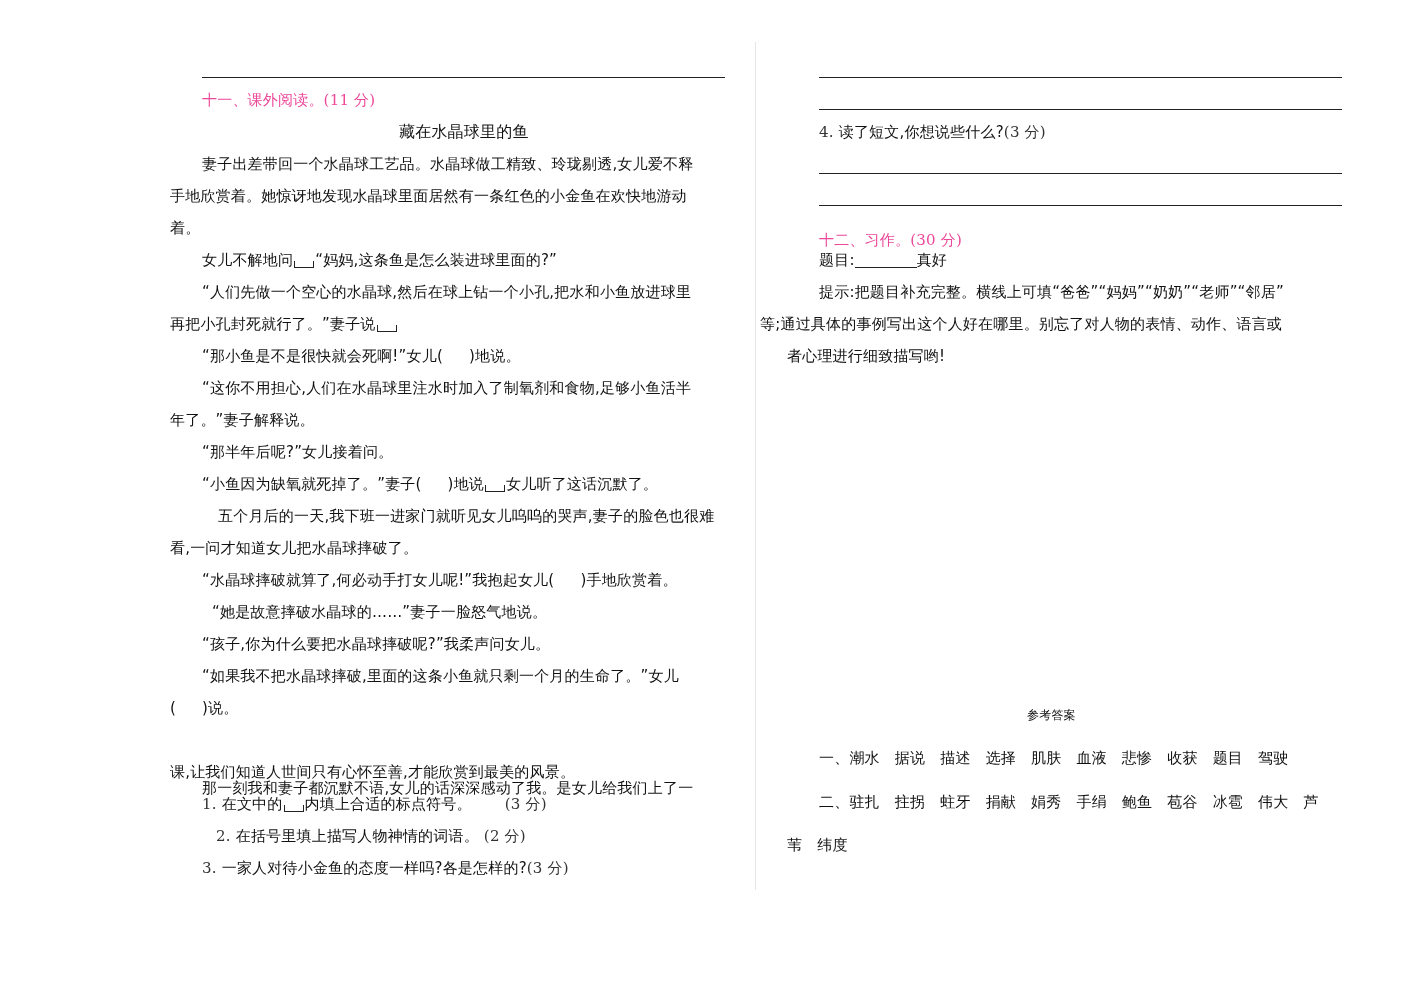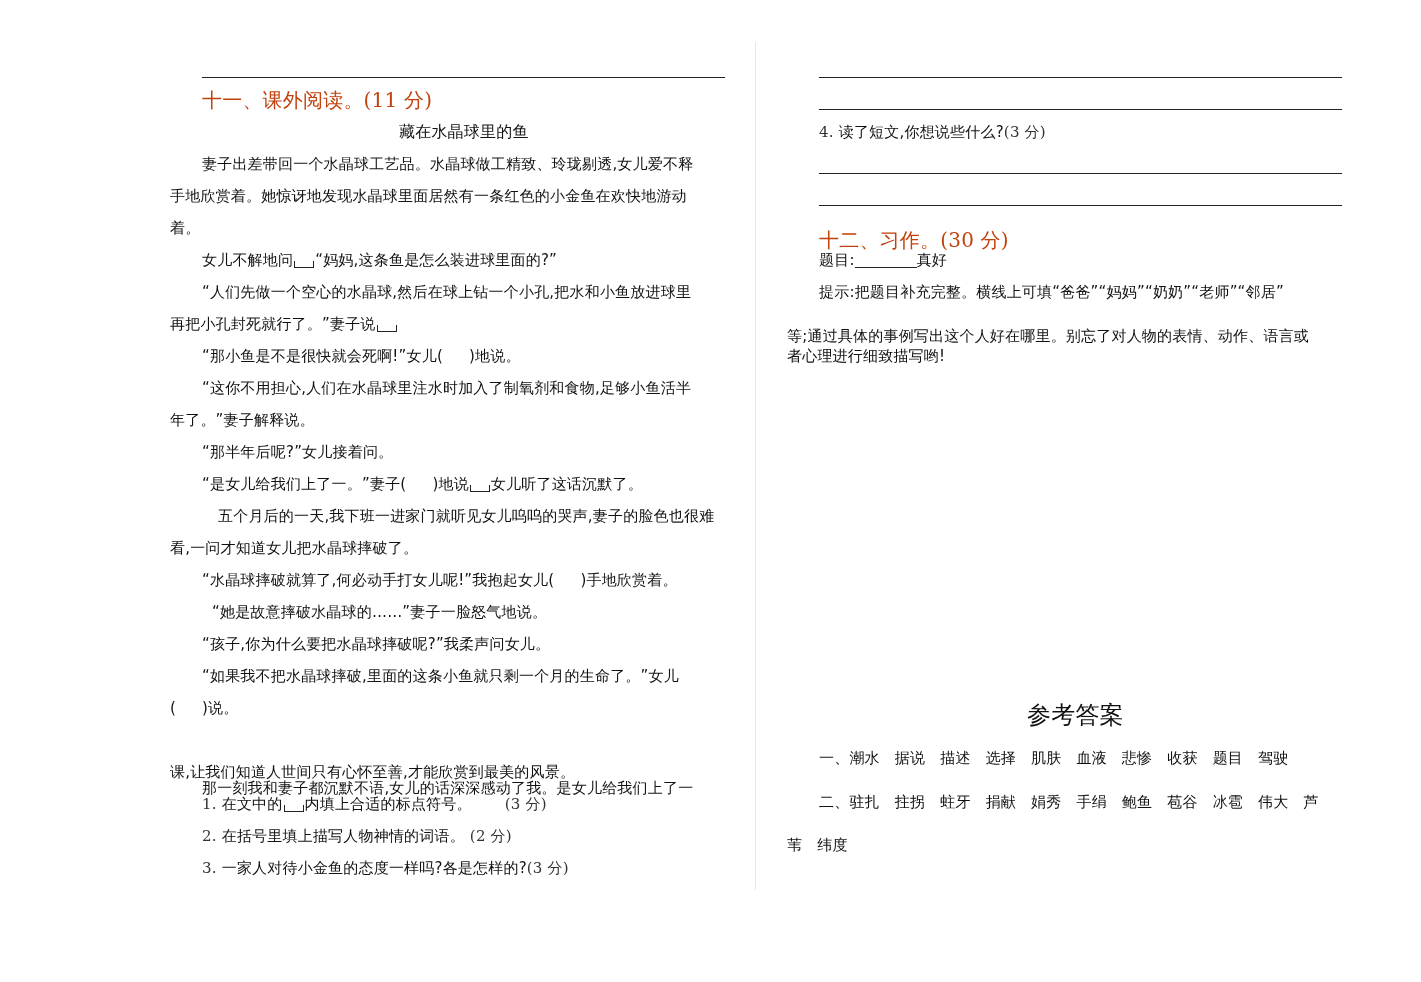--- a/index.html
+++ b/index.html
@@ -8,33 +8,33 @@
       font-family: "DejaVu Sans", "Liberation Sans", sans-serif;
       color: #111111;
     }
     .hr { position: absolute; height: 0; border-top: 1.3px solid #222; }
     .divider { position: absolute; left: 755px; top: 42px; width: 0; height: 848px; border-left: 1px solid #e6e6e6; }
     .line {
       position: absolute; font-size: 15px; line-height: 20px; white-space: nowrap;
       letter-spacing: 0.2px;
     }
     .red {
-      color: #c2410c; font-family: "DejaVu Serif", "Liberation Serif", serif; font-size: 20px;
+      color: #ec4899; font-family: "DejaVu Serif", "Liberation Serif", serif; font-size: 15px;
     }
     .title { font-size: 16px; }
     .blank-box {
       display: inline-block; width: 18px; height: 6px; border: 1px solid #222; border-top: none;
       vertical-align: -3px; margin: 0 1px;
     }
     .paren-gap { display: inline-block; width: 26px; }
     .under {
       display: inline-block; width: 62px; border-bottom: 1.3px solid #222; height: 16px; vertical-align: -3px;
     }
     .num { font-family: "DejaVu Serif", "Liberation Serif", serif; color: #333; }
-    .answer-title { font-size: 24px; }
+    .answer-title { font-size: 12px; }
     .ans-word { display: inline-block; margin-right: 15px; }
   </style>
 </head>
 <body>
 
 <div class="divider"></div>
 
 <div class="hr" style="left:202px; top:77px; width:523px;"></div>
 
 <div class="line red" style="left:202px; top:90px;">十一、课外阅读。(11 分)</div>
@@ -57,21 +57,21 @@
 
 <div class="line" style="left:202px; top:346px;">
   <span>“那小鱼是不是很快就会死啊!”女儿(</span><span class="paren-gap"></span><span>)地说。</span>
 </div>
 
 <div class="line" style="left:202px; top:378px;">“这你不用担心,人们在水晶球里注水时加入了制氧剂和食物,足够小鱼活半</div>
 <div class="line" style="left:170px; top:410px;">年了。”妻子解释说。</div>
 <div class="line" style="left:202px; top:442px;">“那半年后呢?”女儿接着问。</div>
 
 <div class="line" style="left:202px; top:474px;">
-  <span>“是女儿给我们上了一。”妻子(</span><span class="paren-gap"></span><span>)地说</span><span class="blank-box"></span><span>女儿听了这话沉默了。</span>
+  <span>“小鱼因为缺氧就死掉了。”妻子(</span><span class="paren-gap"></span><span>)地说</span><span class="blank-box"></span><span>女儿听了这话沉默了。</span>
 </div>
 
 <div class="line" style="left:218px; top:506px;">五个月后的一天,我下班一进家门就听见女儿呜呜的哭声,妻子的脸色也很难</div>
 <div class="line" style="left:170px; top:538px;">看,一问才知道女儿把水晶球摔破了。</div>
 
 <div class="line" style="left:202px; top:570px;">
   <span>“水晶球摔破就算了,何必动手打女儿呢!”我抱起女儿(</span><span class="paren-gap"></span><span>)手地欣赏着。</span>
 </div>
 
 <div class="line" style="left:212px; top:602px;">“她是故意摔破水晶球的……”妻子一脸怒气地说。</div>
@@ -84,21 +84,21 @@
 
 <div class="line" style="left:202px; top:730px;margin-top:48px;">那一刻我和妻子都沉默不语,女儿的话深深感动了我。是女儿给我们上了一</div>
 <div class="line" style="left:170px; top:762px;">课,让我们知道人世间只有心怀至善,才能欣赏到最美的风景。</div>
 
 <div class="line" style="left:202px; top:794px;">
   <span class="num">1.</span>
   <span>在文中的</span><span class="blank-box"></span><span>内填上合适的标点符号。</span>
   <span class="num" style="margin-left:28px;">(3 分)</span>
 </div>
 
-<div class="line" style="left:202px; top:826px;">
+<div class="line" style="left:216px; top:826px;">
   <span class="num">2.</span>
   <span>在括号里填上描写人物神情的词语。</span>
   <span class="num">(2 分)</span>
 </div>
 
 <div class="line" style="left:202px; top:858px;">
   <span class="num">3.</span>
   <span>一家人对待小金鱼的态度一样吗?各是怎样的?</span><span class="num">(3 分)</span>
 </div>
 
@@ -113,21 +113,21 @@
 <div class="hr" style="left:819px; top:173px; width:523px;"></div>
 <div class="hr" style="left:819px; top:205px; width:523px;"></div>
 
 <div class="line red" style="left:819px; top:218px;margin-top:12px;">十二、习作。(30 分)</div>
 
 <div class="line" style="left:819px; top:250px;">
   <span>题目:</span><span class="under"></span><span>真好</span>
 </div>
 
 <div class="line" style="left:819px; top:282px;">提示:把题目补充完整。横线上可填“爸爸”“妈妈”“奶奶”“老师”“邻居”</div>
-<div class="line" style="left:787px; top:314px;margin-top:12px;">等;通过具体的事例写出这个人好在哪里。别忘了对人物的表情、动作、语言或</div>
+<div class="line" style="left:760px; top:314px;">等;通过具体的事例写出这个人好在哪里。别忘了对人物的表情、动作、语言或</div>
 <div class="line" style="left:787px; top:346px;">者心理进行细致描写哟!</div>
 
 <div class="line answer-title" style="left:1027px; top:705px;">参考答案</div>
 
 <div class="line" style="left:819px; top:748px;">
   <span>一、</span><span class="ans-word">潮水</span><span class="ans-word">据说</span><span class="ans-word">描述</span><span class="ans-word">选择</span><span class="ans-word">肌肤</span><span class="ans-word">血液</span><span class="ans-word">悲惨</span><span class="ans-word">收获</span><span class="ans-word">题目</span><span class="ans-word">驾驶</span>
 </div>
 
 <div class="line" style="left:819px; top:792px;">
   <span>二、</span><span class="ans-word">驻扎</span><span class="ans-word">拄拐</span><span class="ans-word">蛀牙</span><span class="ans-word">捐献</span><span class="ans-word">娟秀</span><span class="ans-word">手绢</span><span class="ans-word">鲍鱼</span><span class="ans-word">苞谷</span><span class="ans-word">冰雹</span><span class="ans-word">伟大</span><span>芦</span>

